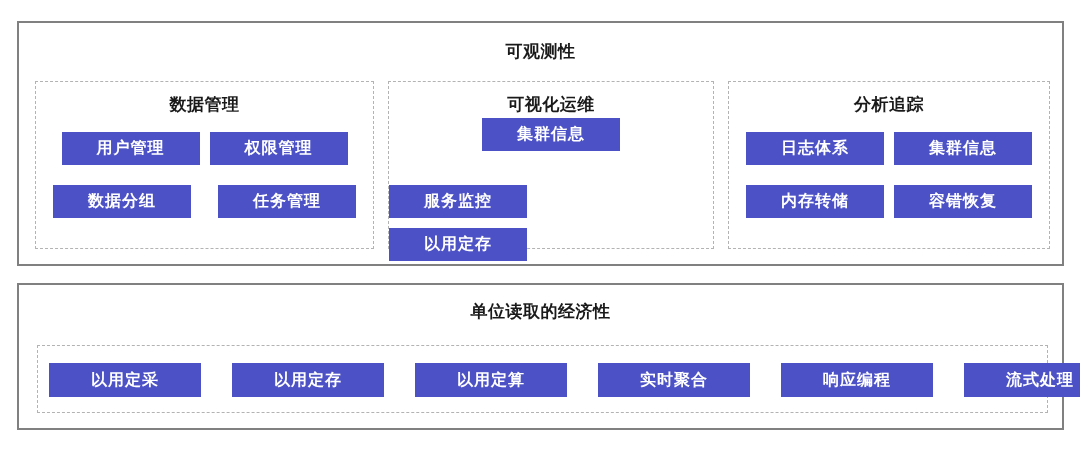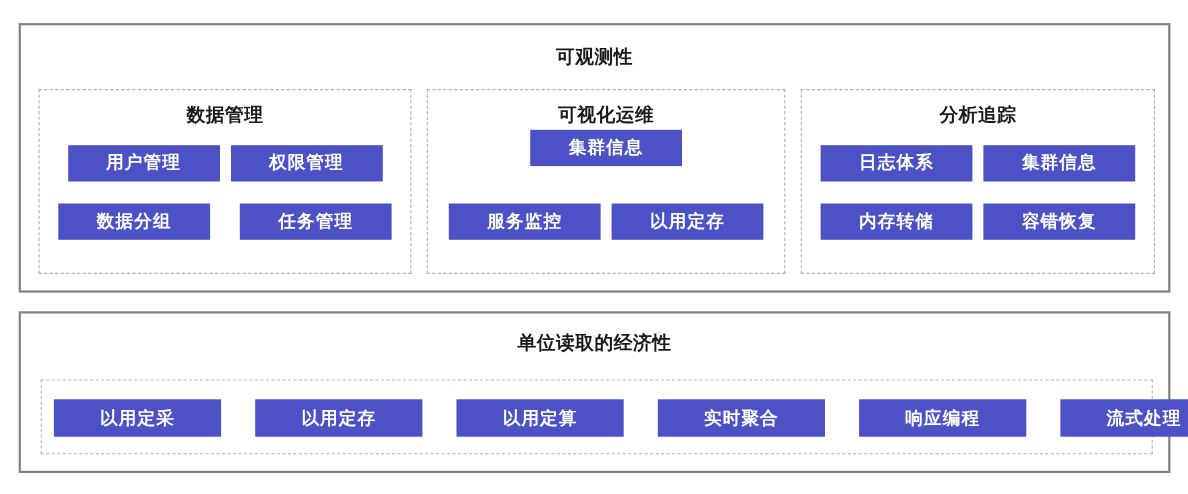--- a/index.html
+++ b/index.html
@@ -148,21 +148,21 @@
         <div class="chip quad">任务管理</div>
       </div>
     </div>
 
     <div class="group" id="group-visual-ops">
       <div class="group-title">可视化运维</div>
 
       <div class="chip-row" style="top:36px;">
         <div class="chip quad">集群信息</div>
       </div>
-      <div class="chip-row" style="top:103px;">
+      <div class="chip-row" style="top:103px;flex-direction:column;">
         <div class="chip quad">服务监控</div>
         <div class="chip quad">以用定存</div>
       </div>
     </div>
 
     <div class="group" id="group-analysis-trace">
       <div class="group-title">分析追踪</div>
 
       <div class="chip-row" style="top:50px;">
         <div class="chip quad">日志体系</div>

